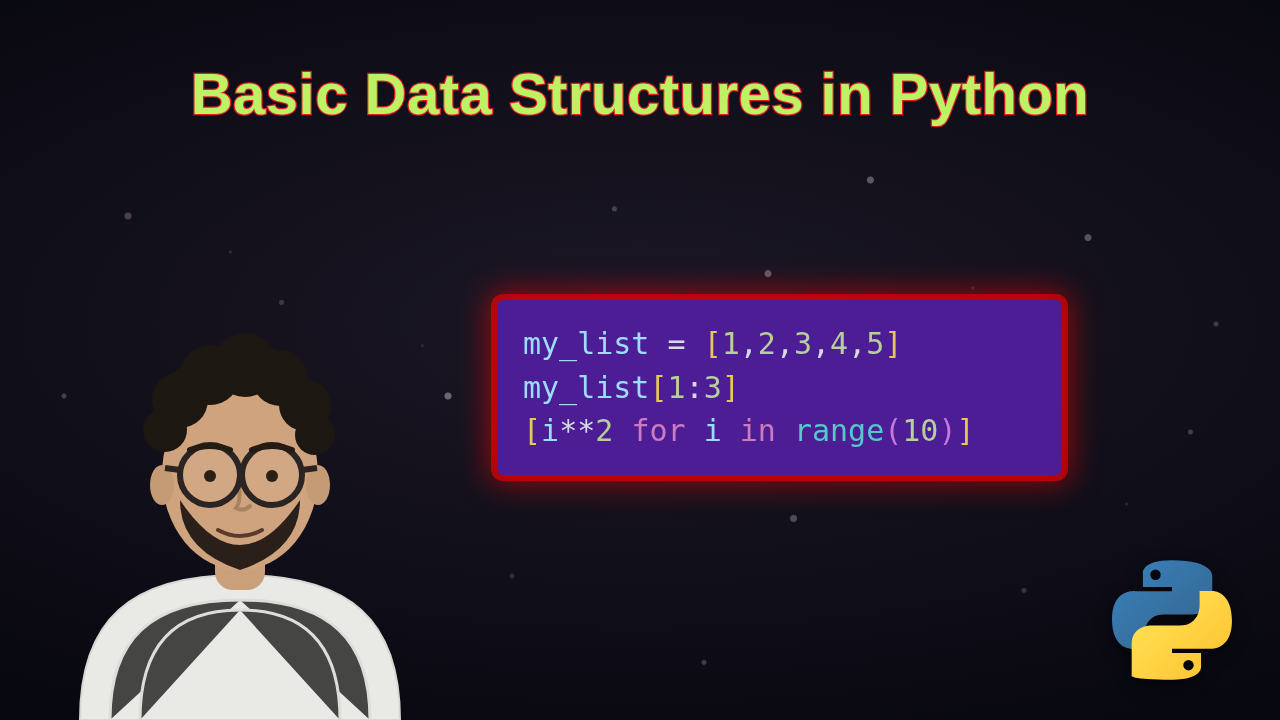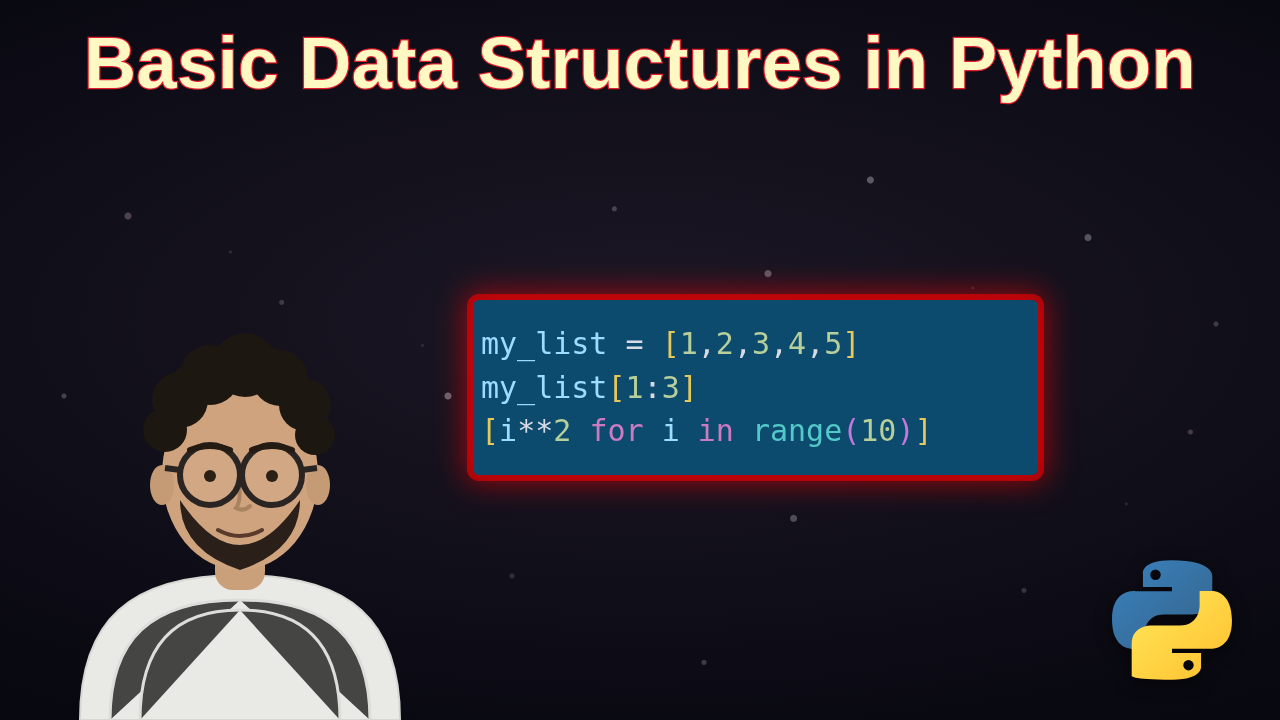--- a/index.html
+++ b/index.html
@@ -49,43 +49,44 @@
   }
 
   .title-wrap {
     position: absolute;
     top: 18px; left: 0; right: 0;
     text-align: center;
   }
   .title-line {
     display: block;
     font-weight: 800;
-    font-size: 72px;
+    font-size: 58px;
     line-height: 1.25;
-    color: #fef9c3;
+    color: #bef264;
     -webkit-text-stroke: 2.5px #e11d2e;
     paint-order: stroke fill;
     letter-spacing: 0.5px;
+    margin-top: 40px;
   }
 
   
   .presenter {
     position: absolute;
     left: 40px; bottom: 0;
     width: 400px; height: 430px;
   }
   .presenter svg { width: 100%; height: 100%; display:block; }
 
   
   .code-panel {
     position: absolute;
-    left: 473px; top: 300px;
+    left: 497px; top: 300px;
     width: 565px;
-    padding: 22px 8px;
-    background: #0c4a6e;
+    padding: 22px 26px;
+    background: #4c1d95;
     border-radius: 6px;
     box-shadow: 0 0 0 6px rgba(255,0,0,0.55), 0 0 30px 8px rgba(255,0,0,0.55);
     font-family: "Menlo","Consolas","DejaVu Sans Mono",monospace;
     font-size: 30px;
     line-height: 1.45;
     color: #d7dbe3;
     white-space: pre;
   }
   .tok-var   { color: #9cdcfe; }
   .tok-op    { color: #d7dbe3; }

